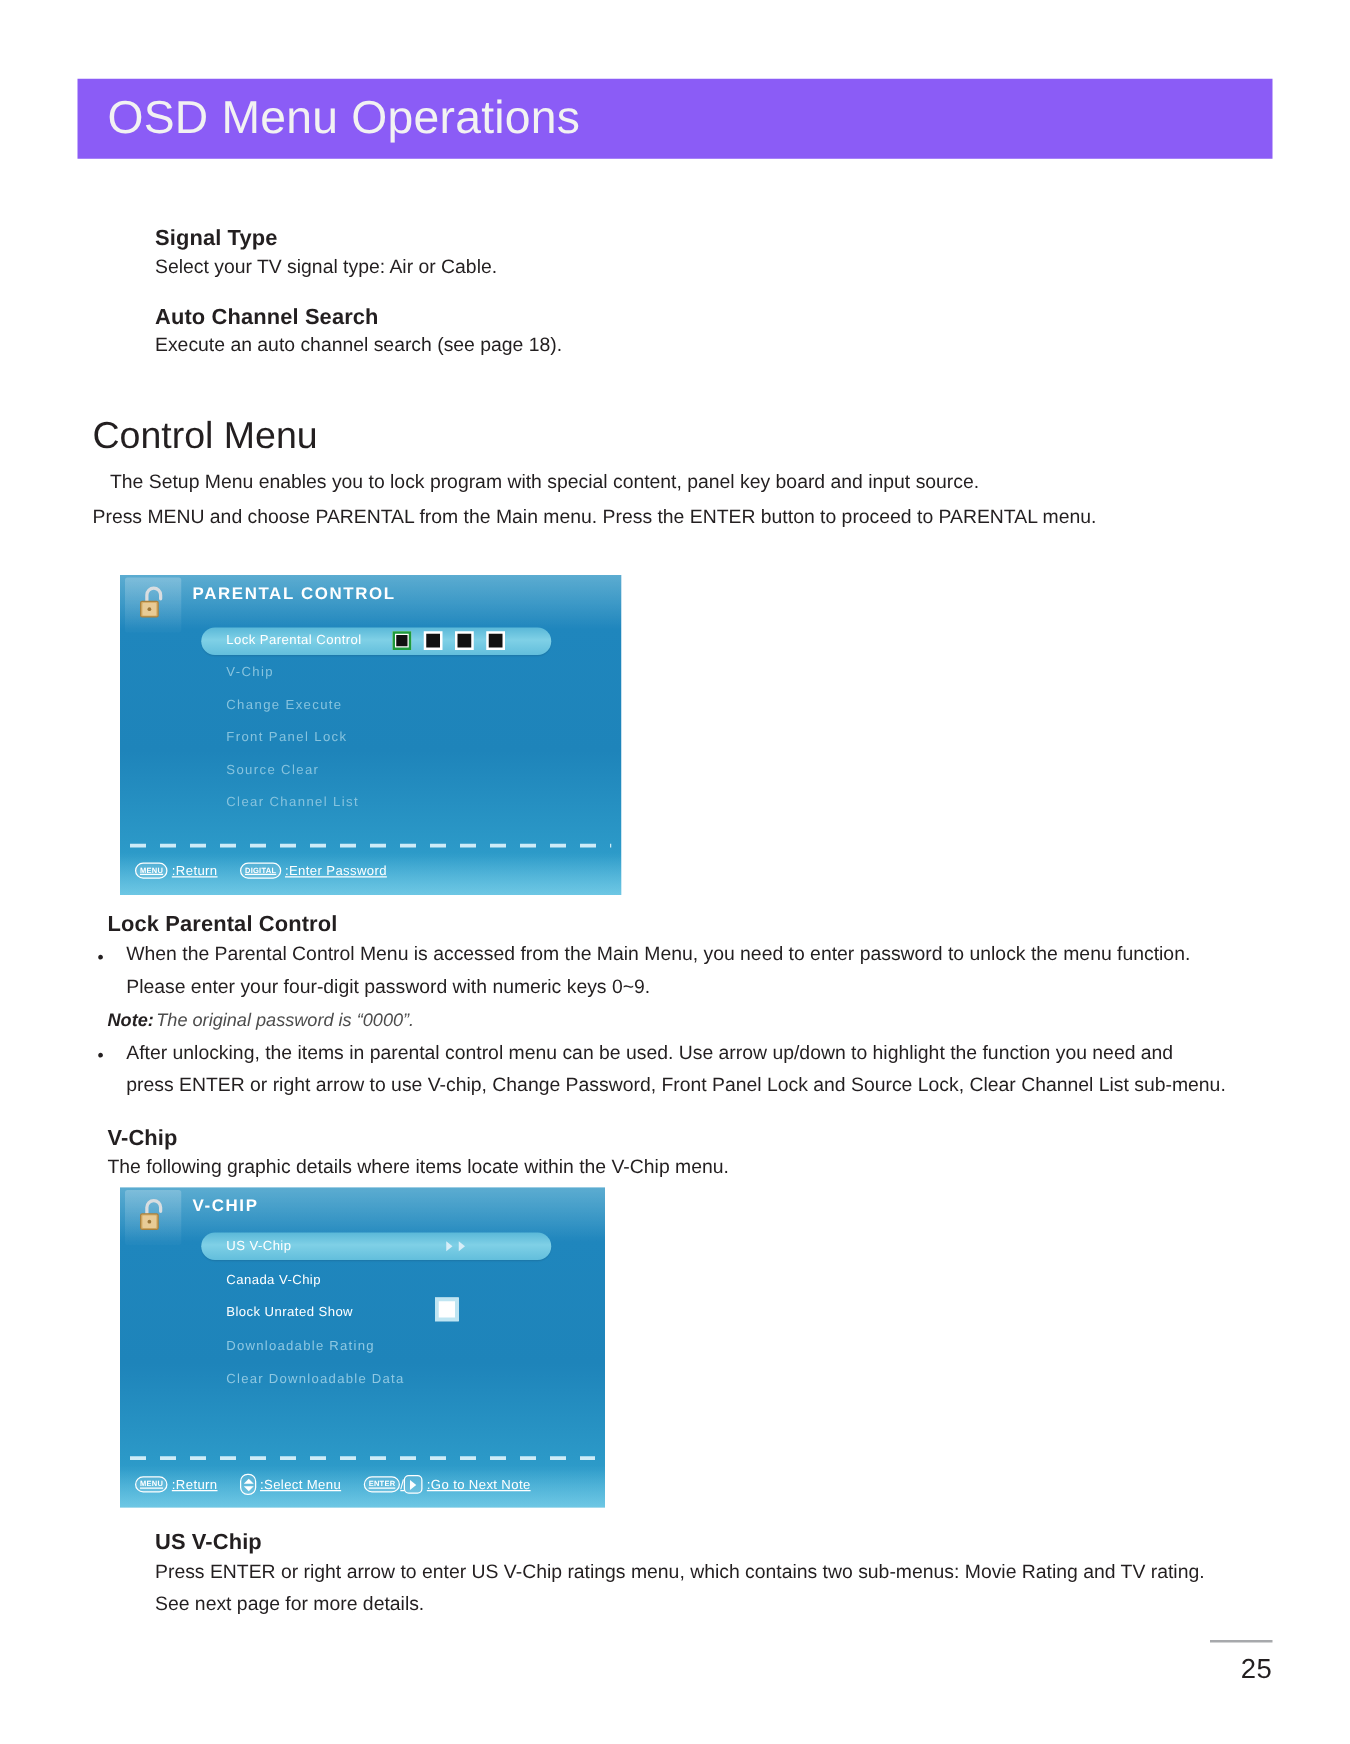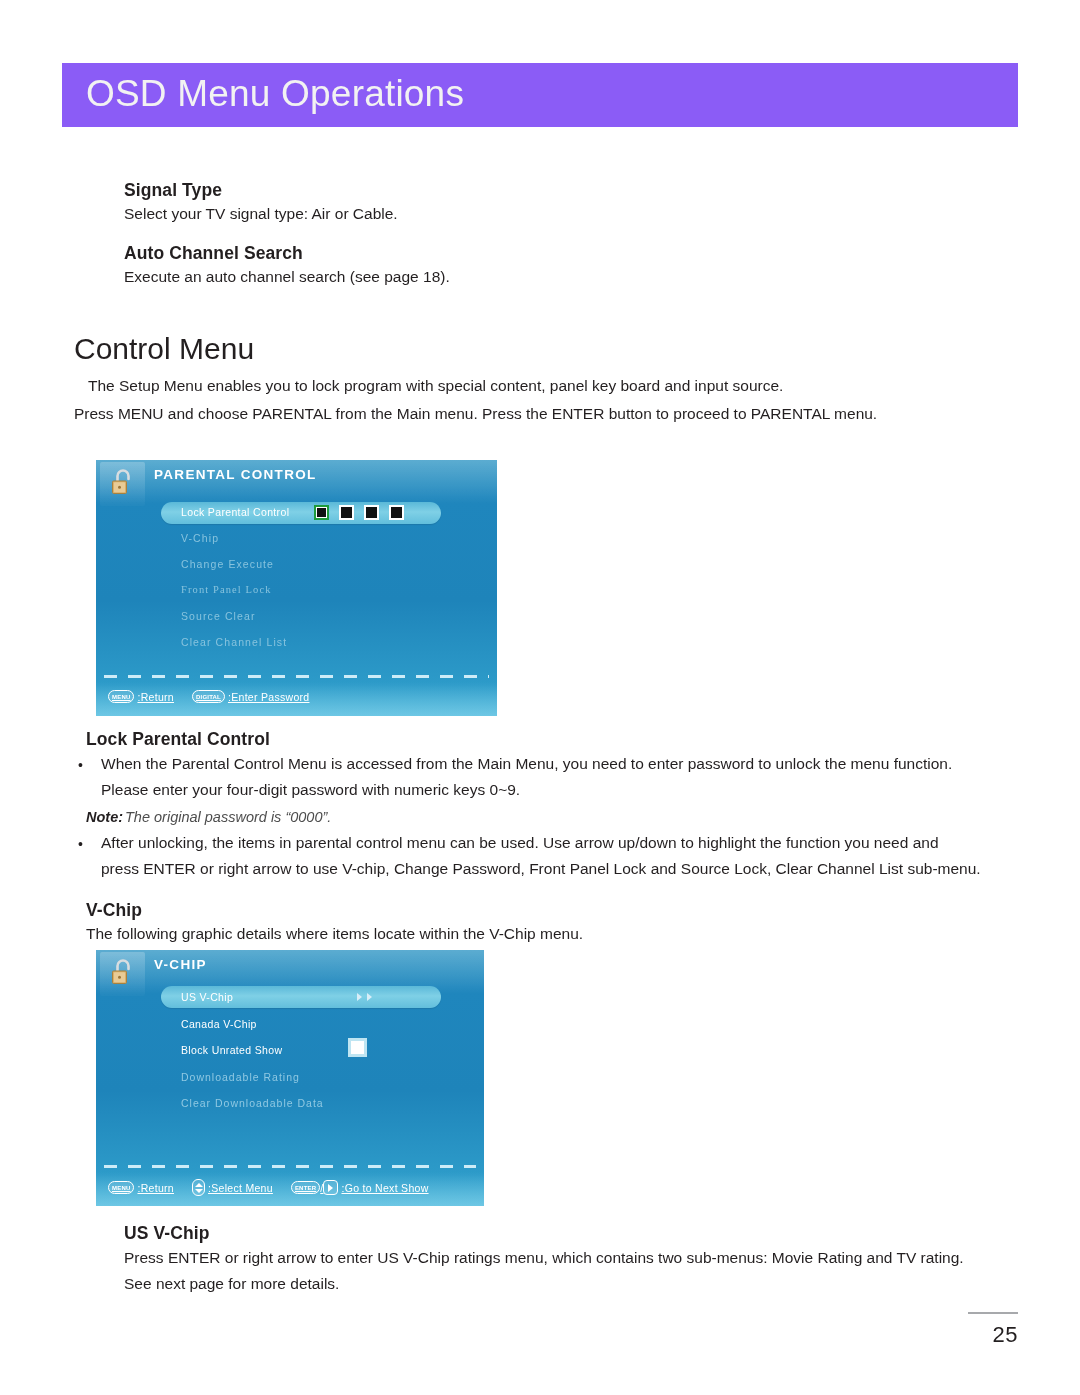--- a/index.html
+++ b/index.html
@@ -341,21 +341,21 @@
     </div>
   <div class="pw-box" style="left:268px; top:45px;">
       <i></i>
     </div>
   <div class="pw-box" style="left:293px; top:45px;">
       <i></i>
     </div>
 
   <div class="osd-item dim" style="left:85px; top:72px;">V-Chip</div>
   <div class="osd-item dim" style="left:85px; top:98px;">Change Execute</div>
-  <div class="osd-item dim" style="left:85px; top:124px;font-family:Liberation Serif, serif;">Front Panel Lock</div>
+  <div class="osd-item dim" style="left:85px; top:124px;">Front Panel Lock</div>
   <div class="osd-item dim" style="left:85px; top:150px;">Source Clear</div>
   <div class="osd-item dim" style="left:85px; top:176px;">Clear Channel List</div>
 
   <div class="osd-dash" style="top:215px;"></div>
 
   <div class="osd-hint" style="left:12px; top:230px;">
     <span class="key-pill">MENU</span>
     <span class="hint-label">:Return</span>
     <span class="hint-gap"></span>
     <span class="key-pill">DIGITAL</span>
@@ -419,21 +419,21 @@
       <span class="up"></span>
       <span class="down"></span>
     </span>
     <span class="hint-label">:Select Menu</span>
     <span class="hint-gap"></span>
     <span class="key-pill">ENTER</span>
     <span>/</span>
     <span class="key-arrow">
       <span class="tri-w"></span>
     </span>
-    <span class="hint-label">:Go to Next Show</span>
+    <span class="hint-label">:Go to Next Note</span>
   </div>
 </div>
 
 <div class="sub-head" style="left:124px; top:1223px;">US V-Chip</div>
 <div class="body-line" style="left:124px; top:1249px;">Press ENTER or right arrow to enter US V-Chip ratings menu, which contains two sub-menus: Movie Rating and TV rating.</div>
 <div class="body-line" style="left:124px; top:1275px;">See next page for more details.</div>
 
 <div class="footer-rule"></div>
 <div class="footer-num">25</div>
 

